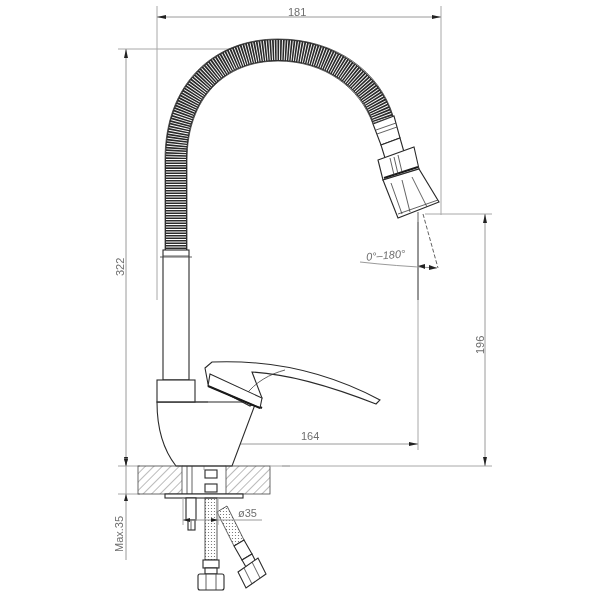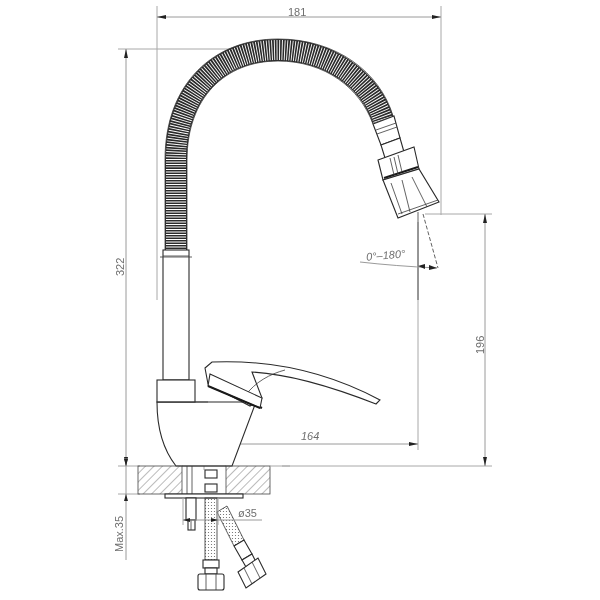--- a/index.html
+++ b/index.html
@@ -158,16 +158,16 @@
     <line class="ext" x1="218" y1="498" x2="218" y2="525"></line>
     <line class="dim" x1="183" y1="520" x2="262" y2="520"></line>
     <polygon class="arrow" points="183,520 190,518 190,522"></polygon>
     <polygon class="arrow" points="218,520 211,518 211,522"></polygon>
   </g>
 </svg>
 
 <div class="lbl" style="left:288px; top:7px;">181</div>
 <div class="lbl vlbl" style="left:115px; top:276px; transform:rotate(-90deg);">322</div>
 <div class="lbl vlbl" style="left:475px; top:354px; transform:rotate(-90deg);">196</div>
-<div class="lbl" style="left:301px; top:431px;font-style:italic;">164</div>
+<div class="lbl" style="left:301px; top:431px;">164</div>
 <div class="lbl" style="left:366px; top:250px; transform:rotate(-5deg); font-style:italic;">0°–180°</div>
 <div class="lbl vlbl" style="left:114px; top:552px; transform:rotate(-90deg);">Max.35</div>
 <div class="lbl" style="left:238px; top:508px;text-align:center;">ø35</div>
 
 </body></html>

